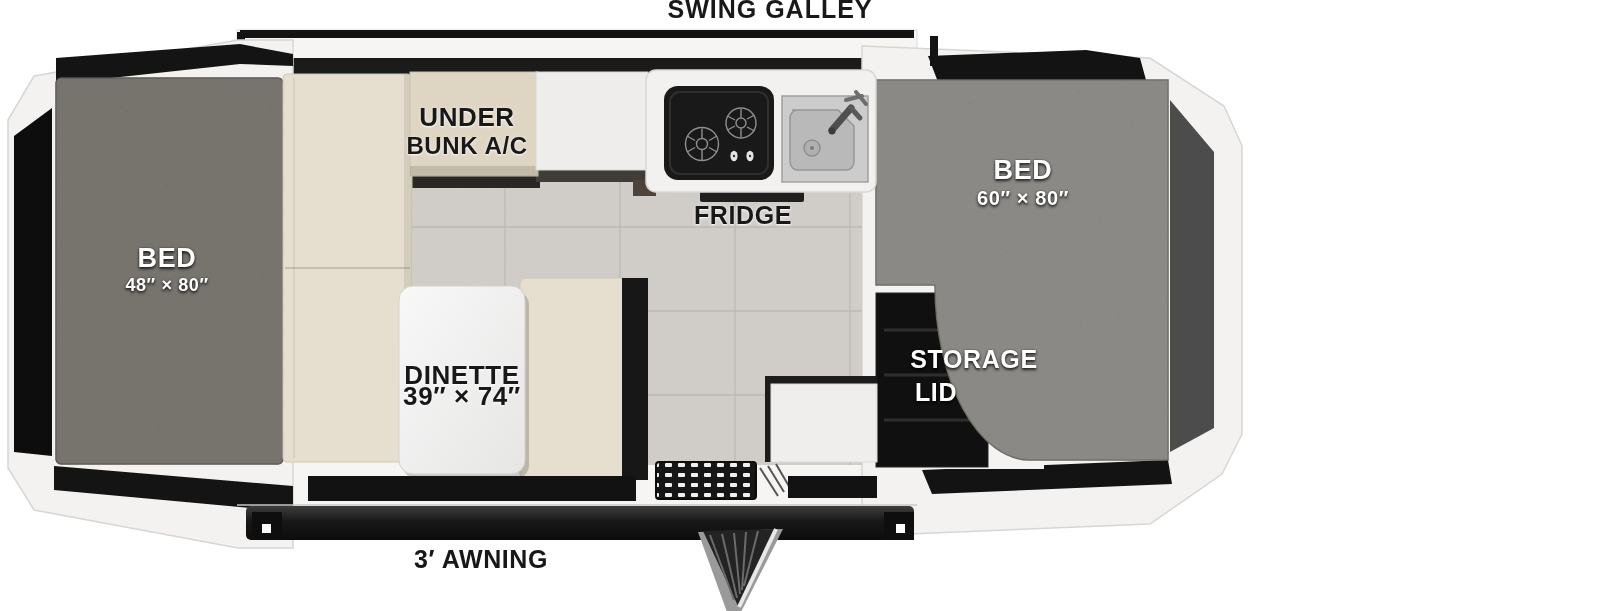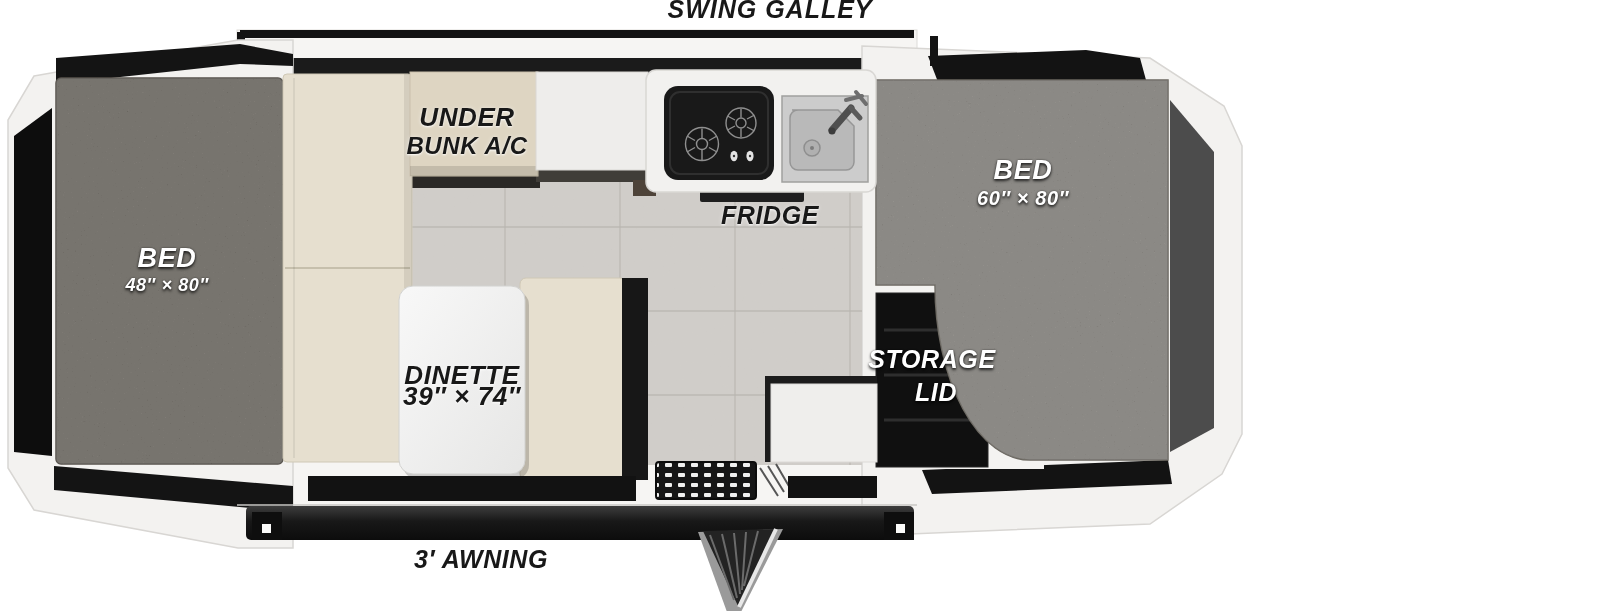--- a/index.html
+++ b/index.html
@@ -1,17 +1,17 @@
 <!DOCTYPE html>
 <html><head>
 <meta charset="utf-8">
 <style>
   html,body{margin:0;padding:0;background:#ffffff;}
   .canvas{position:relative;width:1600px;height:611px;background:#ffffff;overflow:hidden;
-          font-family:"Liberation Sans",sans-serif;font-style:italic;}
+          font-family:"Liberation Sans",sans-serif;}
   svg{position:absolute;left:0;top:0;}
   .lbl{position:absolute;transform:translateX(-50%);font-weight:700;color:#181818;
        letter-spacing:.6px;white-space:nowrap;line-height:1;
        text-shadow:0 1px 2px rgba(255,255,255,.85),0 0 5px rgba(255,255,255,.45);}
   .lbl.light{color:#ffffff;text-shadow:0 2px 3px rgba(0,0,0,.75),0 0 2px rgba(0,0,0,.5);}
   .lbl.plain{text-shadow:none;}
 </style>
 </head>
 <body>
 
@@ -198,28 +198,28 @@
     <path d="M710,535 L734,600 M722,534 L737,598 M734,533 L740,594 M746,532 L742,590 M758,531 L744,586" stroke="#6b6b6b" stroke-width="2"></path>
     <path d="M776,529 L739,607" stroke="#e8e8e8" stroke-width="4"></path>
   </g>
 </svg>
 
   <div class="lbl plain" style="left:770px;top:-3px;font-size:25px;letter-spacing:1px">SWING GALLEY</div>
 
   <div class="lbl" style="left:467px;top:104px;font-size:26px">UNDER</div>
   <div class="lbl" style="left:467px;top:134px;font-size:24px">BUNK A/C</div>
 
-  <div class="lbl" style="left:770px;top:203px;font-size:25px">FRIDGE</div>
+  <div class="lbl" style="left:743px;top:203px;font-size:25px">FRIDGE</div>
 
   <div class="lbl light" style="left:167px;top:245px;font-size:27px">BED</div>
   <div class="lbl light" style="left:167px;top:276px;font-size:18px">48″ × 80″</div>
 
   <div class="lbl light" style="left:1023px;top:157px;font-size:27px">BED</div>
   <div class="lbl light" style="left:1023px;top:188px;font-size:20px">60″ × 80″</div>
 
   <div class="lbl" style="left:462px;top:362px;font-size:26px">DINETTE</div>
   <div class="lbl" style="left:462px;top:383px;font-size:26px">39″ × 74″</div>
 
-  <div class="lbl light" style="left:932px;top:347px;font-size:25px">STORAGE</div>
+  <div class="lbl light" style="left:974px;top:347px;font-size:25px">STORAGE</div>
   <div class="lbl light" style="left:936px;top:380px;font-size:25px">LID</div>
 
   <div class="lbl plain" style="left:481px;top:547px;font-size:25px">3′ AWNING</div>
 </div>
 
 </body></html>

